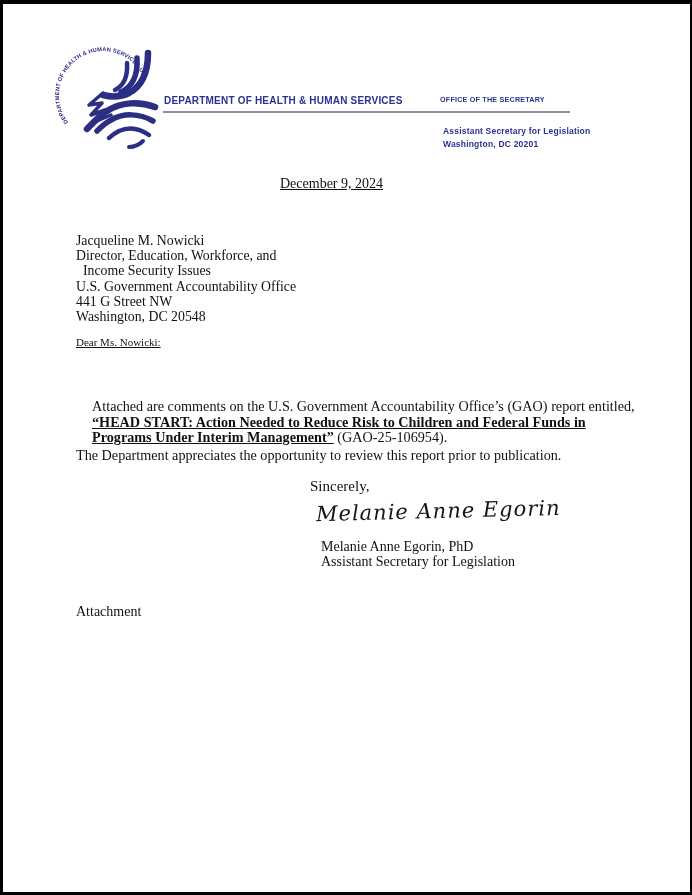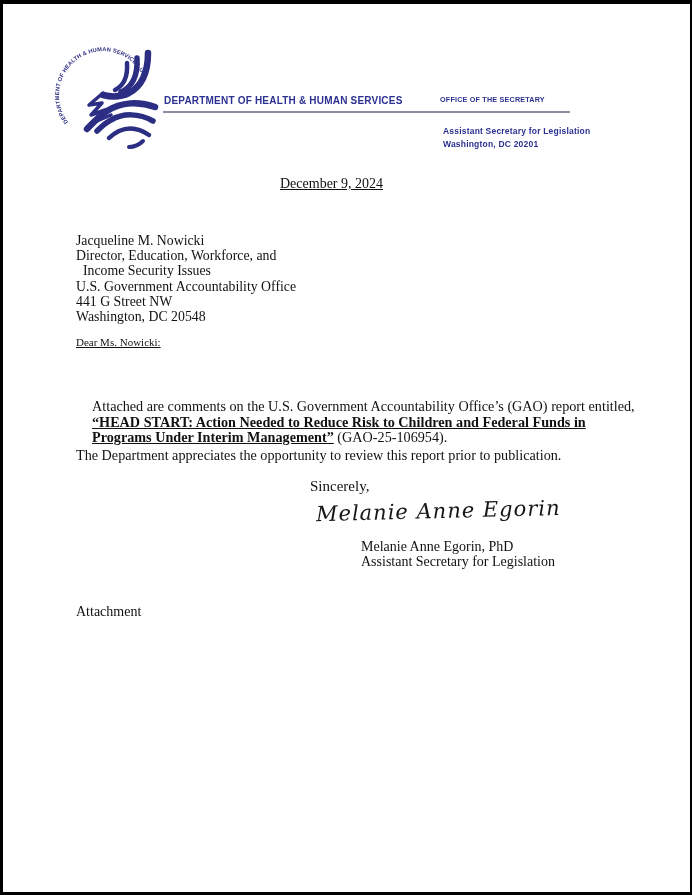--- a/index.html
+++ b/index.html
@@ -44,21 +44,21 @@
   .para2{position:absolute;left:76px;top:447px;width:606px;font-size:14.2px;margin:0;}
   .sincerely{position:absolute;left:310px;top:478px;font-size:15px;}
   .signature{
     position:absolute;left:316px;top:499px;
     font-family:"DejaVu Serif", serif;
     font-style:italic;font-size:21px;
     transform:rotate(-1.5deg);
     letter-spacing:1px;
     white-space:nowrap;color:#161616;
   }
-  .signer{position:absolute;left:321px;top:539px;font-size:14px;line-height:15.4px;margin-left:40px;}
+  .signer{position:absolute;left:321px;top:539px;font-size:14px;line-height:15.4px;}
   .attachment{position:absolute;left:76px;top:588px;font-size:14px;margin-top:16px;}
   b,strong{font-weight:700;text-decoration:underline;}
 </style>
 </head>
 <body>
 
 <div class="page">
 
   <svg class="seal" viewBox="0 0 115 110" aria-hidden="true">
     <defs>

